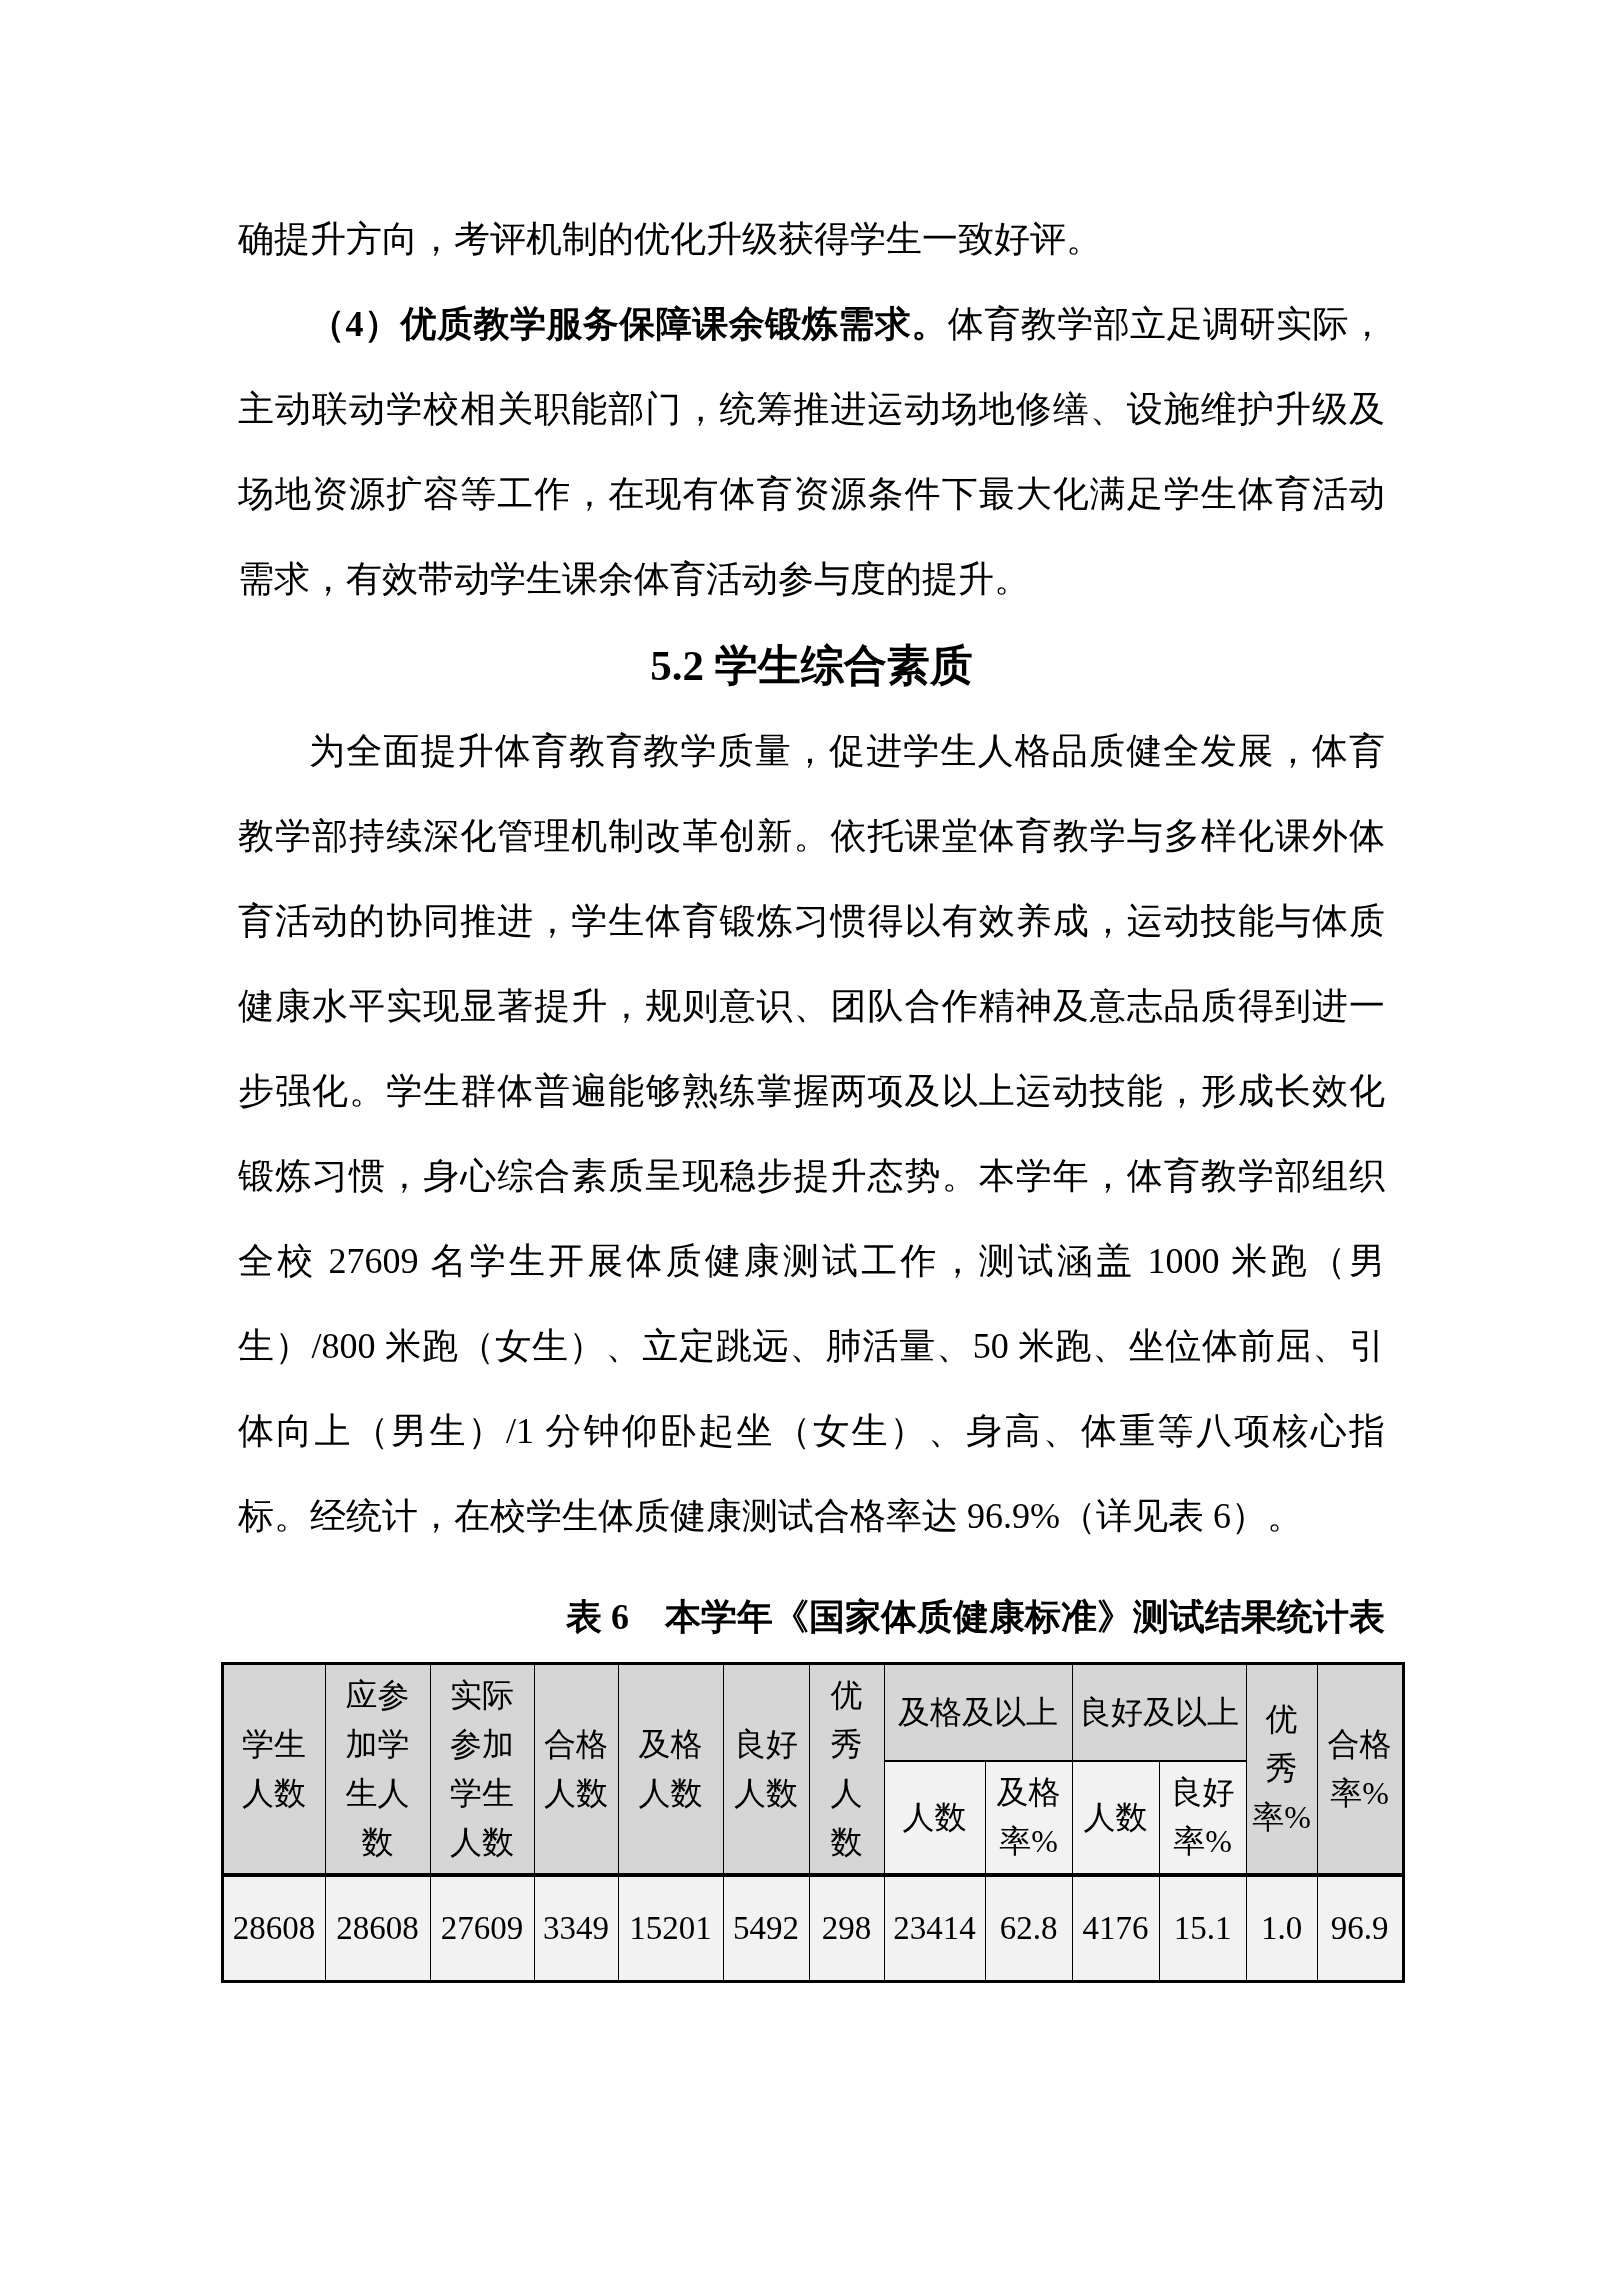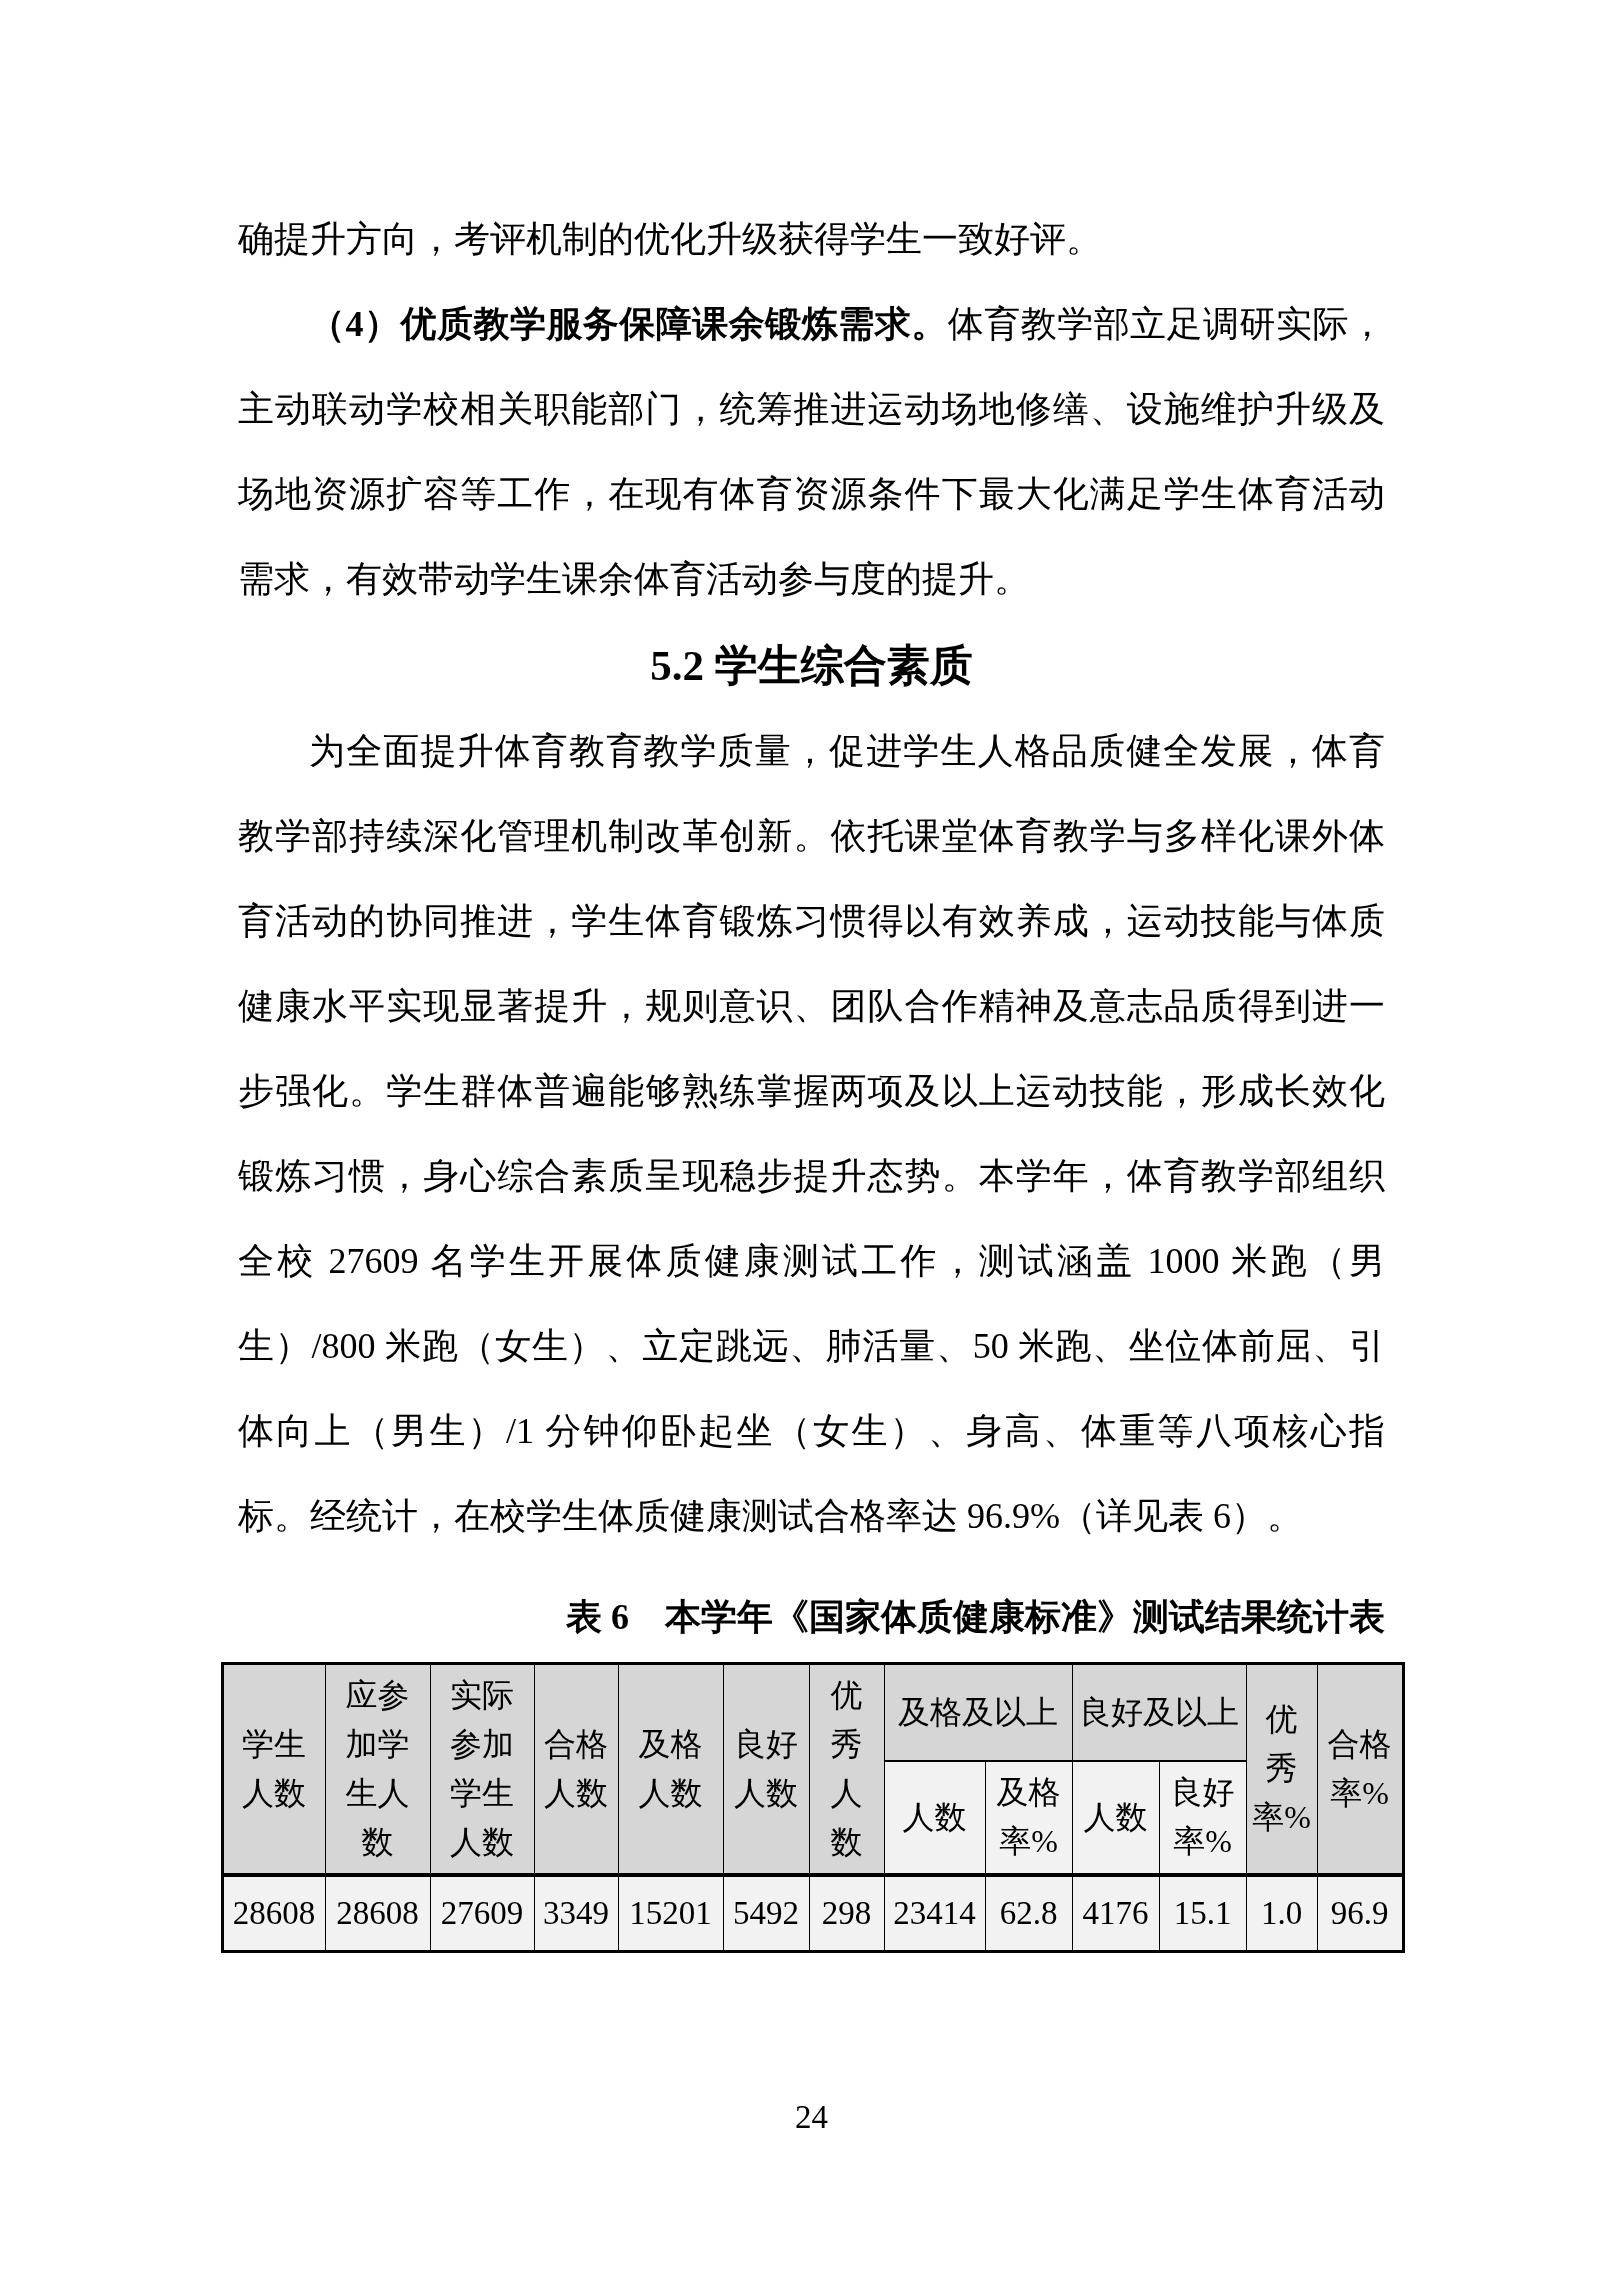--- a/index.html
+++ b/index.html
@@ -64,21 +64,21 @@
     line-height: 49px;
     white-space: pre-line;
   }
   tr.group-row th { height: 97px; }
   tr.sub-row th {
     height: 114px;
     background: #f2f2f2;
     border-top: 2.4px solid #000;
   }
   tr.data-row td {
-    height: 77px;
+    height: 107px;
     background: #f2f2f2;
     font-size: 33px;
     border-top: 4px solid #000;
   }
   .page-number {
     position: absolute;
     top: 2099px;
     left: 0;
     right: 0;
     text-align: center;
@@ -168,15 +168,14 @@
         <td>4176</td>
         <td>15.1</td>
         <td>1.0</td>
         <td>96.9</td>
       </tr>
     </tbody>
       </table>
 
   </div>
 
-  <div class="page-number">24</div>
 </div>
 
 
 </body></html>

